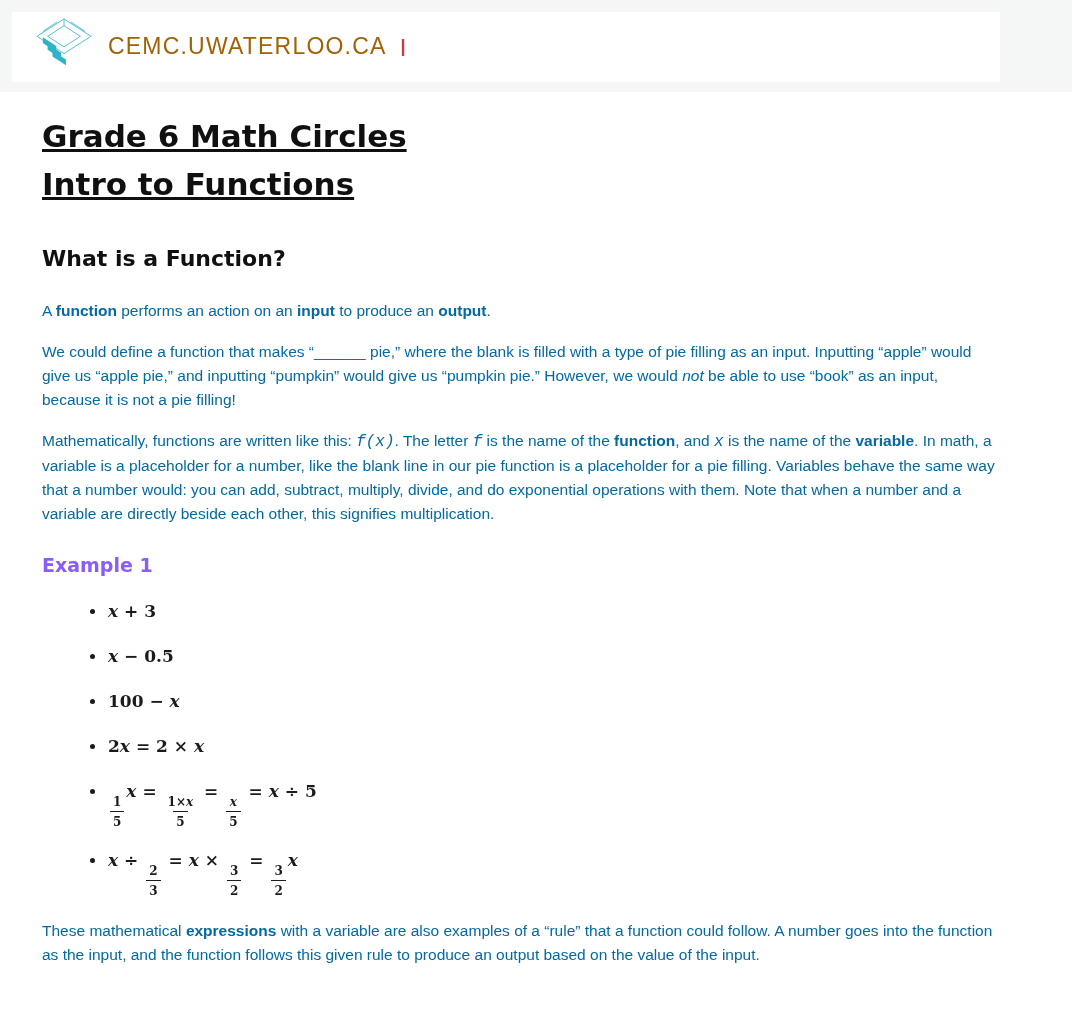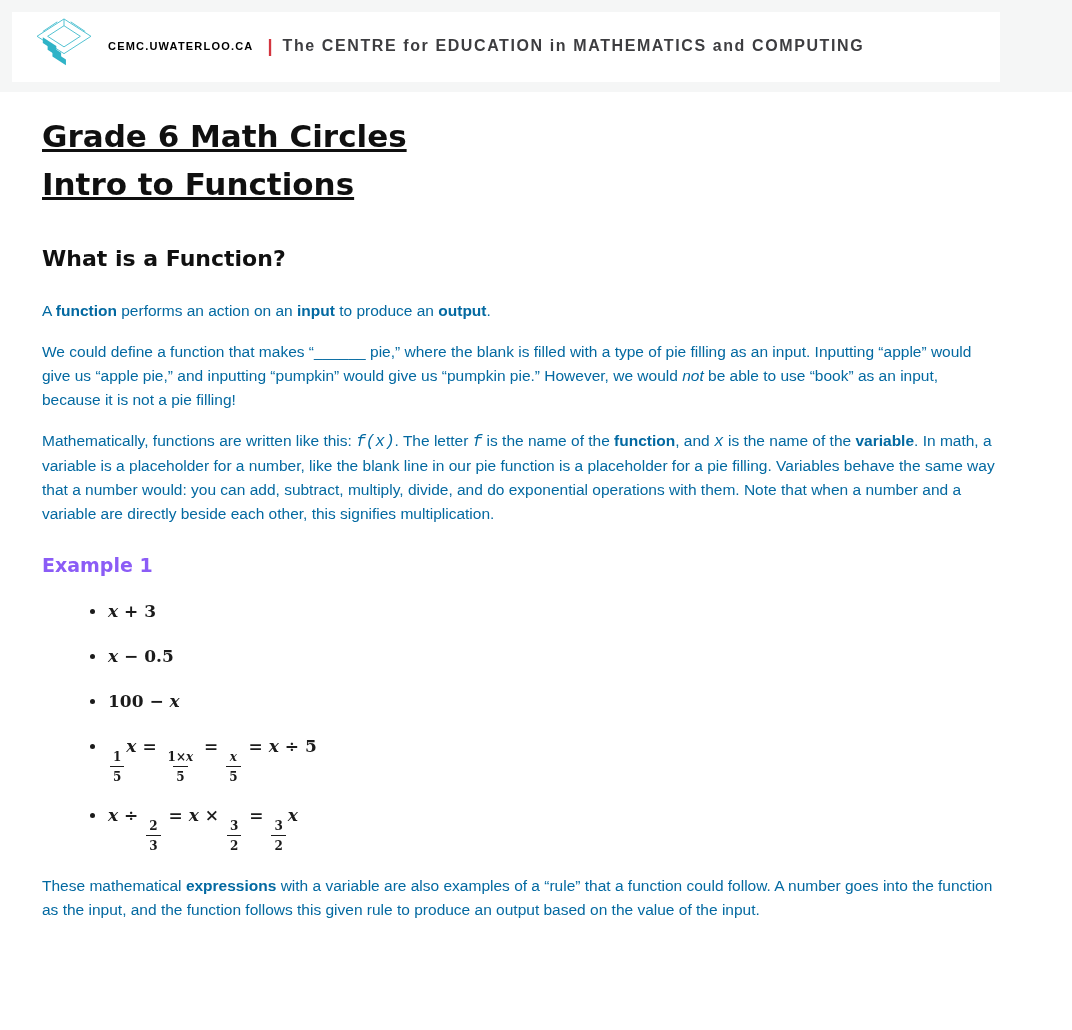--- a/index.html
+++ b/index.html
@@ -24,24 +24,24 @@
   }
   .banner {
     width: 988px;
     background: #ffffff;
     display: flex;
     align-items: center;
     padding: 6px 10px 8px 24px;
   }
   .logo { flex: 0 0 auto; margin-right: 16px; }
   .site-url {
-    font-size: 11px;
-    font-weight: bold;
+    font-size: 23px;
+    font-weight: normal;
     letter-spacing: 1.2px;
-    color: #000000;
+    color: #a16207;
     text-decoration: none;
     white-space: nowrap;
   }
   .separator {
     font-size: 18px;
     font-weight: bold;
     color: #d3353f;
     margin: 0 10px 0 14px;
   }
   .org-name {
@@ -154,21 +154,20 @@
           </g>
           <g fill="#2fb3c7">
             <path d="M7 20 L21 29 L21 35 L7 26 Z"></path>
             <path d="M12 27 L26 36 L26 42 L12 33 Z"></path>
             <path d="M17 34 L31 43 L31 49 L17 40 Z"></path>
           </g>
         </svg>
       </span>
       <a class="site-url" href="#">CEMC.UWATERLOO.CA</a>
       <span class="separator">|</span>
-      <span class="org-name">The CENTRE for EDUCATION in MATHEMATICS and COMPUTING</span>
     </div>
   </div>
 
   <div class="content">
 
     <h1 class="doc-title">Grade 6 Math Circles</h1>
     <h1 class="doc-title">Intro to Functions</h1>
 
     <h2 class="section-heading">What is a Function?</h2>
 
@@ -177,20 +176,21 @@
         <p><span>We could define a function that makes “______ pie,” where the blank is filled with a type of pie filling as an input. Inputting “apple” would give us “apple pie,” and inputting “pumpkin” would give us “pumpkin pie.” However, we would </span><span class="seg-i">not</span><span> be able to use “book” as an input, because it is not a pie filling!</span></p>
         <p><span>Mathematically, functions are written like this: </span><span class="seg-m">f(x)</span><span>. The letter </span><span class="seg-m">f</span><span> is the name of the </span><span class="seg-b">function</span><span>, and </span><span class="seg-m">x</span><span> is the name of the </span><span class="seg-b">variable</span><span>. In math, a variable is a placeholder for a number, like the blank line in our pie function is a placeholder for a pie filling. Variables behave the same way that a number would: you can add, subtract, multiply, divide, and do exponential operations with them. Note that when a number and a variable are directly beside each other, this signifies multiplication.</span></p>
       </div>
 
     <h3 class="example-heading">Example 1</h3>
 
     <ul class="math-list">
         <li><span class="seg-mi">x</span><span class="seg-mn"> + 3</span></li>
         <li><span class="seg-mi">x</span><span class="seg-mn"> − 0.5</span></li>
         <li><span class="seg-mn">100 − </span><span class="seg-mi">x</span></li>
+        <li><span class="seg-mn">2</span><span class="seg-mi">x</span><span class="seg-mn"> = 2 × </span><span class="seg-mi">x</span></li>
         <li><span class="frac">
             <span class="fnum"><span class="seg-mn">1</span></span>
             <span class="fden"><span class="seg-mn">5</span></span>
           </span><span class="seg-mi">x</span><span class="seg-mn"> = </span><span class="frac">
             <span class="fnum"><span class="seg-mn">1×</span><span class="seg-mi">x</span></span>
             <span class="fden"><span class="seg-mn">5</span></span>
           </span><span class="seg-mn"> = </span><span class="frac">
             <span class="fnum"><span class="seg-mi">x</span></span>
             <span class="fden"><span class="seg-mn">5</span></span>
           </span><span class="seg-mn"> = </span><span class="seg-mi">x</span><span class="seg-mn"> ÷ 5</span></li>

